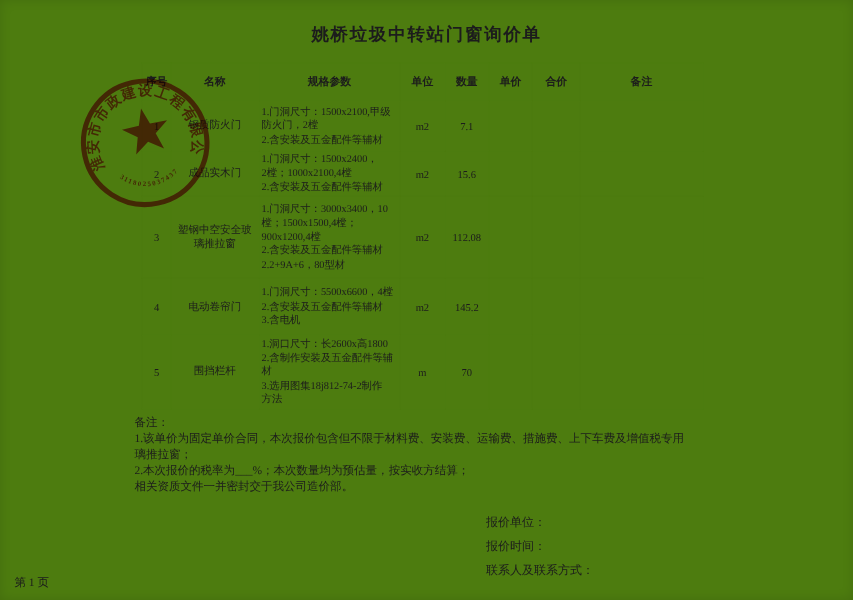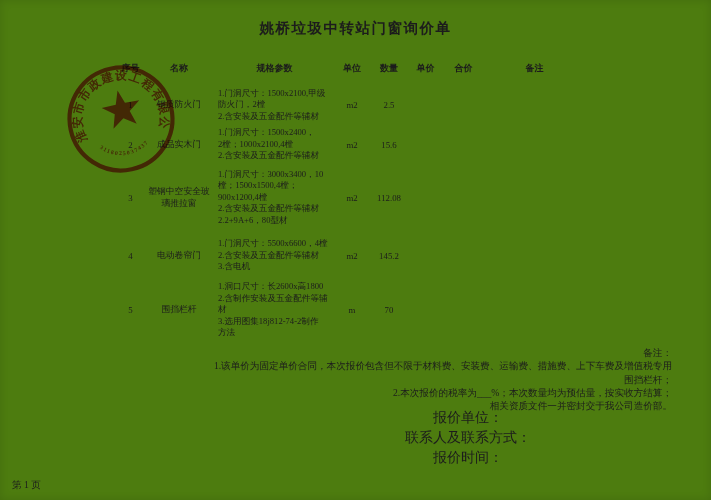--- a/index.html
+++ b/index.html
@@ -31,24 +31,24 @@
     white-space:pre-line;padding:2px 3px;
   }
   td.name{ white-space:pre-line;line-height:11.5px; }
   tbody tr.r1{height:41px}
   tbody tr.r2{height:38px}
   tbody tr.r3{height:68px}
   tbody tr.r4{height:48px}
   tbody tr.r5{height:57px}
   .notes{
     position:absolute;left:112px;top:346px;width:560px;
-    font-size:9.6px;line-height:13.3px;text-align:right;
+    font-size:9.6px;line-height:13.3px;
   }
   .sig{
-    position:absolute;left:405px;top:408px;font-size:14px;line-height:20px;text-align:center;
+    position:absolute;left:405px;top:426px;font-size:10px;line-height:20px;
   }
   .pageno{
     position:absolute;left:12px;bottom:8px;width:100%;text-align:left;font-size:9.6px;
   }
   .stamp{
     position:absolute;left:62px;top:60px;width:118px;height:118px;
     transform:rotate(-12deg);opacity:.88;mix-blend-mode:multiply;
     pointer-events:none;
   }
   .stamp text{
@@ -86,21 +86,21 @@
       </tr>
     </thead>
     <tbody>
       <tr class="r1">
         <td class="c">1</td>
         <td class="c name">钢质防火门</td>
         <td class="spec">1.门洞尺寸：1500x2100,甲级
 防火门，2樘
 2.含安装及五金配件等辅材</td>
         <td class="c">m2</td>
-        <td class="c">2.5</td>
+        <td class="c">7.1</td>
         <td class="c"></td>
         <td class="c"></td>
         <td class="c"></td>
       </tr>
       <tr class="r2">
         <td class="c">2</td>
         <td class="c name">成品实木门</td>
         <td class="spec">1.门洞尺寸：1500x2400，
 2樘；1000x2100,4樘
 2.含安装及五金配件等辅材</td>
@@ -150,29 +150,29 @@
         <td class="c"></td>
         <td class="c"></td>
         <td class="c"></td>
       </tr>
     </tbody>
   </table>
 
   <div class="notes">
     <div>备注：</div>
     <div>1.该单价为固定单价合同，本次报价包含但不限于材料费、安装费、运输费、措施费、上下车费及增值税专用</div>
-    <div>围挡栏杆；</div>
+    <div>璃推拉窗；</div>
     <div>2.本次报价的税率为___%；本次数量均为预估量，按实收方结算；</div>
     <div>相关资质文件一并密封交于我公司造价部。</div>
   </div>
 
   <div class="sig">
     <div>报价单位：</div>
+    <div>报价时间：</div>
     <div>联系人及联系方式：</div>
-    <div>报价时间：</div>
   </div>
 
   <div class="pageno">第 1 页</div>
 
   <svg class="stamp" viewBox="0 0 140 140" xmlns="http://www.w3.org/2000/svg">
     <defs>
       <path id="arcTop" d="M 25.84 86.07 A 47 47 0 1 1 114.16 86.07" fill="none"></path>
       <path id="arcBottom" d="M 34.8 94.7 A 43 43 0 0 0 105.2 94.7" fill="none"></path>
     </defs>
     <circle cx="70" cy="70" r="61" fill="none" stroke="#d93a2b" stroke-width="5"></circle>

